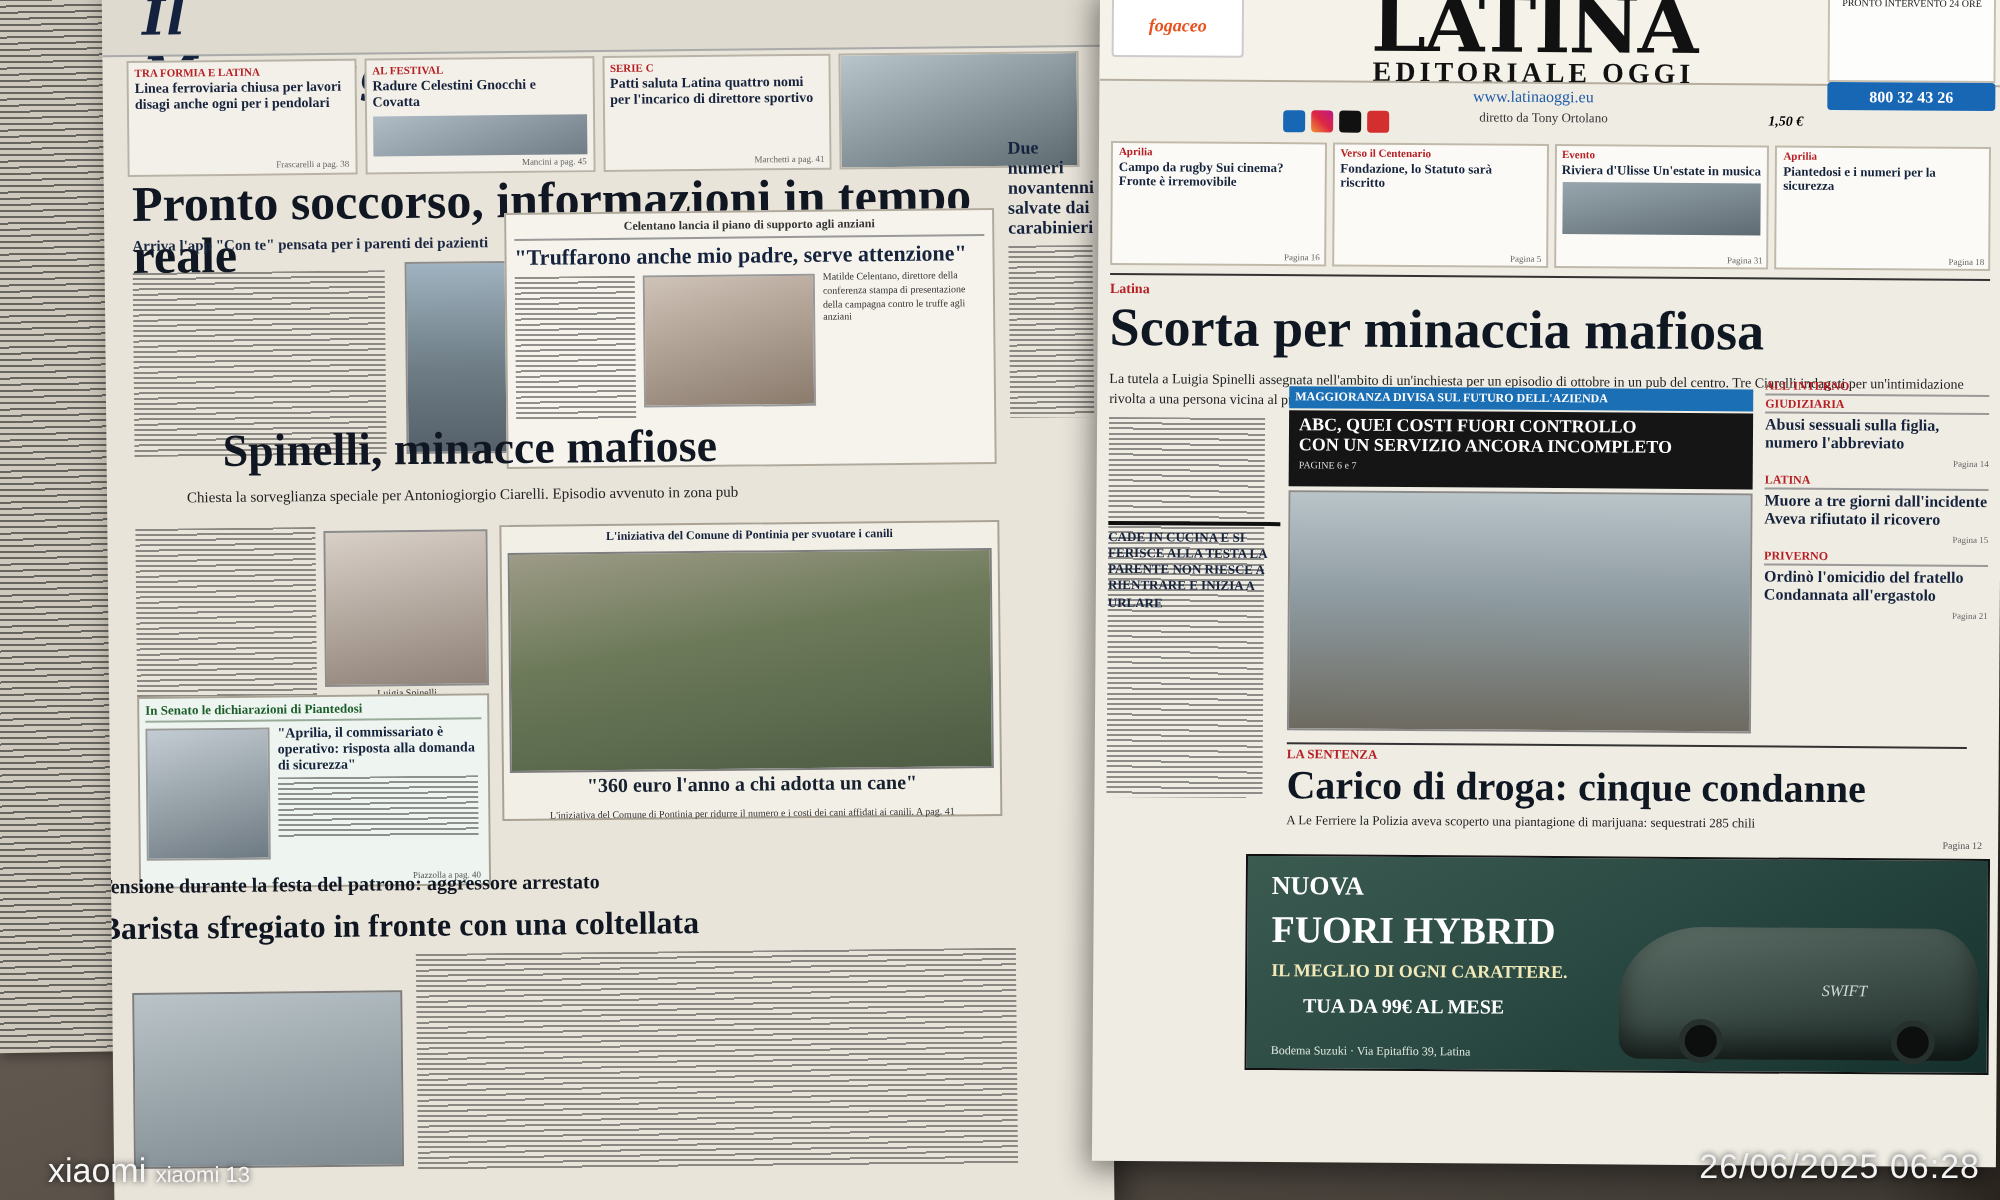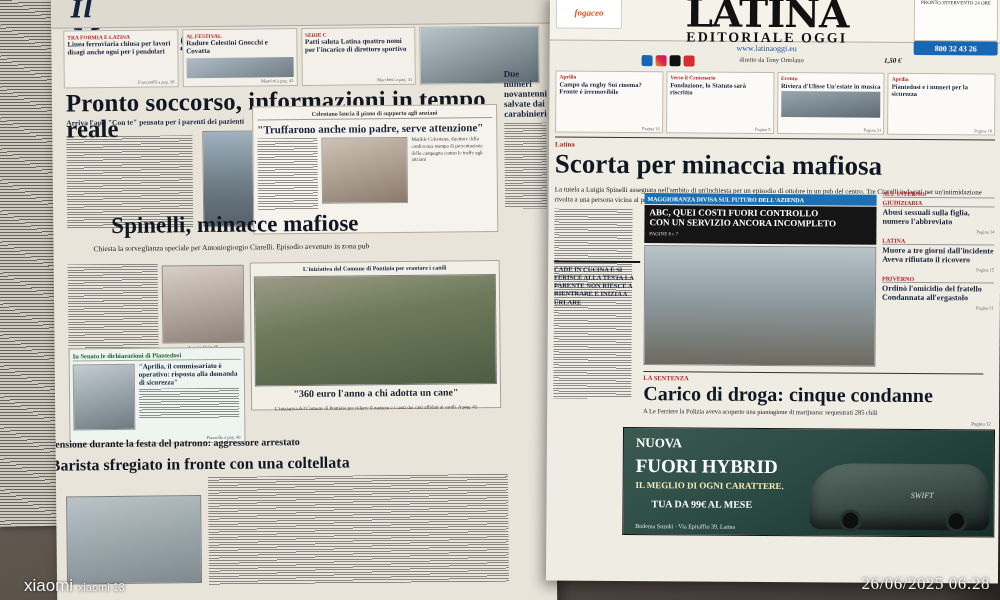--- a/index.html
+++ b/index.html
@@ -298,21 +298,21 @@
     box-shadow:inset 0 -8px 14px rgba(0,0,0,.55);
   }
   .ad-swift .wheel { position:absolute; bottom:4px; width:22px; height:22px; border-radius:50%; background:#0c0f0e; border:3px solid #26302d; }
   .ad-swift .wheel.w1 { right:132px; }
   .ad-swift .wheel.w2 { right:26px; }
   .ad-swift .badge { position:absolute; right:60px; bottom:36px; font-size:8px; color:#cfd8d4; font-style:italic; }
 
   
   .timestamp {
     position:absolute; right:10px; bottom:6px;
-    font-family:Liberation Serif, serif; font-size:17px; color:#f2f2f2;
+    font-family:Liberation Sans, sans-serif; font-size:17px; color:#f2f2f2;
     text-shadow:0 0 3px rgba(0,0,0,.8); letter-spacing:.5px;
   }
   .wm-logo {
     position:absolute; left:24px; bottom:4px;
     font-family:Liberation Sans, sans-serif; font-size:17px; color:#f5f5f5;
     text-shadow:0 0 3px rgba(0,0,0,.8);
   }
   .wm-logo small { font-size:11px; }
 
   .tiny { font-size:5px; line-height:1.35; color:#333; }

